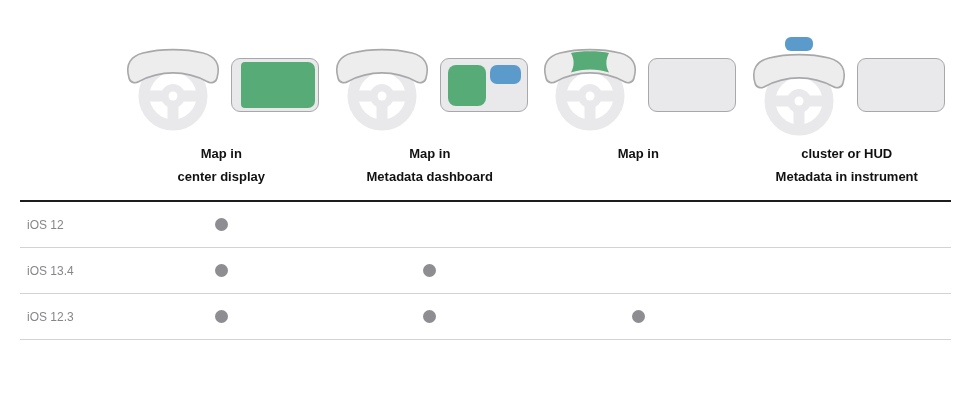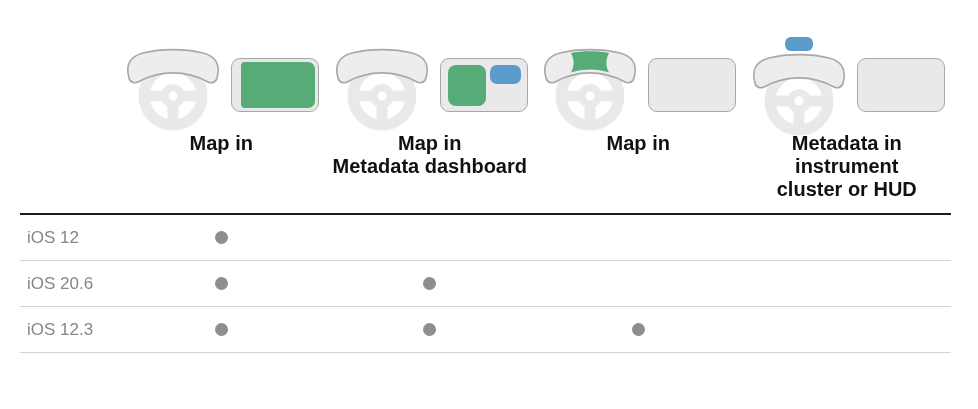--- a/index.html
+++ b/index.html
@@ -46,29 +46,29 @@
   }
   .display-green-pane{
     position:absolute;top:6px;left:7px;bottom:5px;width:38px;
     background:var(--accent-green);border-radius:8px;
   }
   .display-blue-widget{
     position:absolute;top:6px;right:6px;width:31px;height:19px;
     background:var(--accent-blue);border-radius:7px;
   }
   .col-label{
-    margin-bottom:12px;text-align:center;
-    font-weight:bold;font-size:20px;line-height:23px;color:var(--header-text);
+    margin-top:10px;margin-bottom:12px;text-align:center;
+    font-weight:bold;font-size:13px;line-height:23px;color:var(--header-text);
   }
   .col-label span{display:block;}
   .row{
     display:grid;grid-template-columns:97px repeat(4,1fr);
     height:45px;border-bottom:1px solid var(--row-border);align-items:center;
   }
-  .row-label{padding-left:7px;font-size:17px;color:var(--row-label);}
+  .row-label{padding-left:7px;font-size:12px;color:var(--row-label);}
   .cell{display:flex;justify-content:center;align-items:center;}
   .dot{width:13px;height:13px;border-radius:50%;background:var(--dot);}
 </style>
 </head>
 <body>
 
 <div class="table-wrap">
 
   <div class="head-grid">
     <div class="head-spacer"></div>
@@ -81,20 +81,21 @@
           <circle class="hub" cx="50" cy="60" r="12"></circle>
           <circle class="hub-hole" cx="50" cy="60" r="4.5"></circle>
           <path class="cowl" d="M6,42 C2,28 8,20 20,17 C38,12.5 62,12.5 80,17 C92,20 98,28 94,42 C93,46.5 88,48 84,45.5 C63,34 37,34 16,45.5 C12,48 7,46.5 6,42 Z"></path>
         </svg>
         <div class="display">
           <div class="display-full-green"></div>
         </div>
       </div>
       <div class="col-label">
         <span>Map in</span>
+        <span>center display</span>
       </div>
     </div>
 
     <div class="col-head">
       <div class="icon-group">
         <svg class="wheel-svg" width="100" height="100" viewBox="0 0 100 100">
           <circle class="rim" cx="50" cy="60" r="29"></circle>
           <path class="spokes" d="M26,60 H74 M50,62 V84"></path>
           <circle class="hub" cx="50" cy="60" r="12"></circle>
           <circle class="hub-hole" cx="50" cy="60" r="4.5"></circle>
@@ -136,38 +137,38 @@
             <circle class="rim" cx="50" cy="60" r="29"></circle>
             <path class="spokes" d="M26,60 H74 M50,62 V84"></path>
             <circle class="hub" cx="50" cy="60" r="12"></circle>
             <circle class="hub-hole" cx="50" cy="60" r="4.5"></circle>
             <path class="cowl" d="M6,42 C2,28 8,20 20,17 C38,12.5 62,12.5 80,17 C92,20 98,28 94,42 C93,46.5 88,48 84,45.5 C63,34 37,34 16,45.5 C12,48 7,46.5 6,42 Z"></path>
           </g>
         </svg>
         <div class="display"></div>
       </div>
       <div class="col-label">
+        <span>cluster or HUD</span>
         <span>Metadata in instrument</span>
-        <span>cluster or HUD</span>
       </div>
     </div>
   </div>
 
   <div class="rows">
     <div class="row">
       <div class="row-label">iOS 12</div>
     <div class="cell">
           <span class="dot"></span>
         </div>
         <div class="cell"></div>
         <div class="cell"></div>
         <div class="cell"></div>
       </div>
     <div class="row">
-      <div class="row-label">iOS 20.6</div>
+      <div class="row-label">iOS 13.4</div>
     <div class="cell">
           <span class="dot"></span>
         </div>
         <div class="cell">
           <span class="dot"></span>
         </div>
         <div class="cell"></div>
         <div class="cell"></div>
       </div>
     <div class="row">

